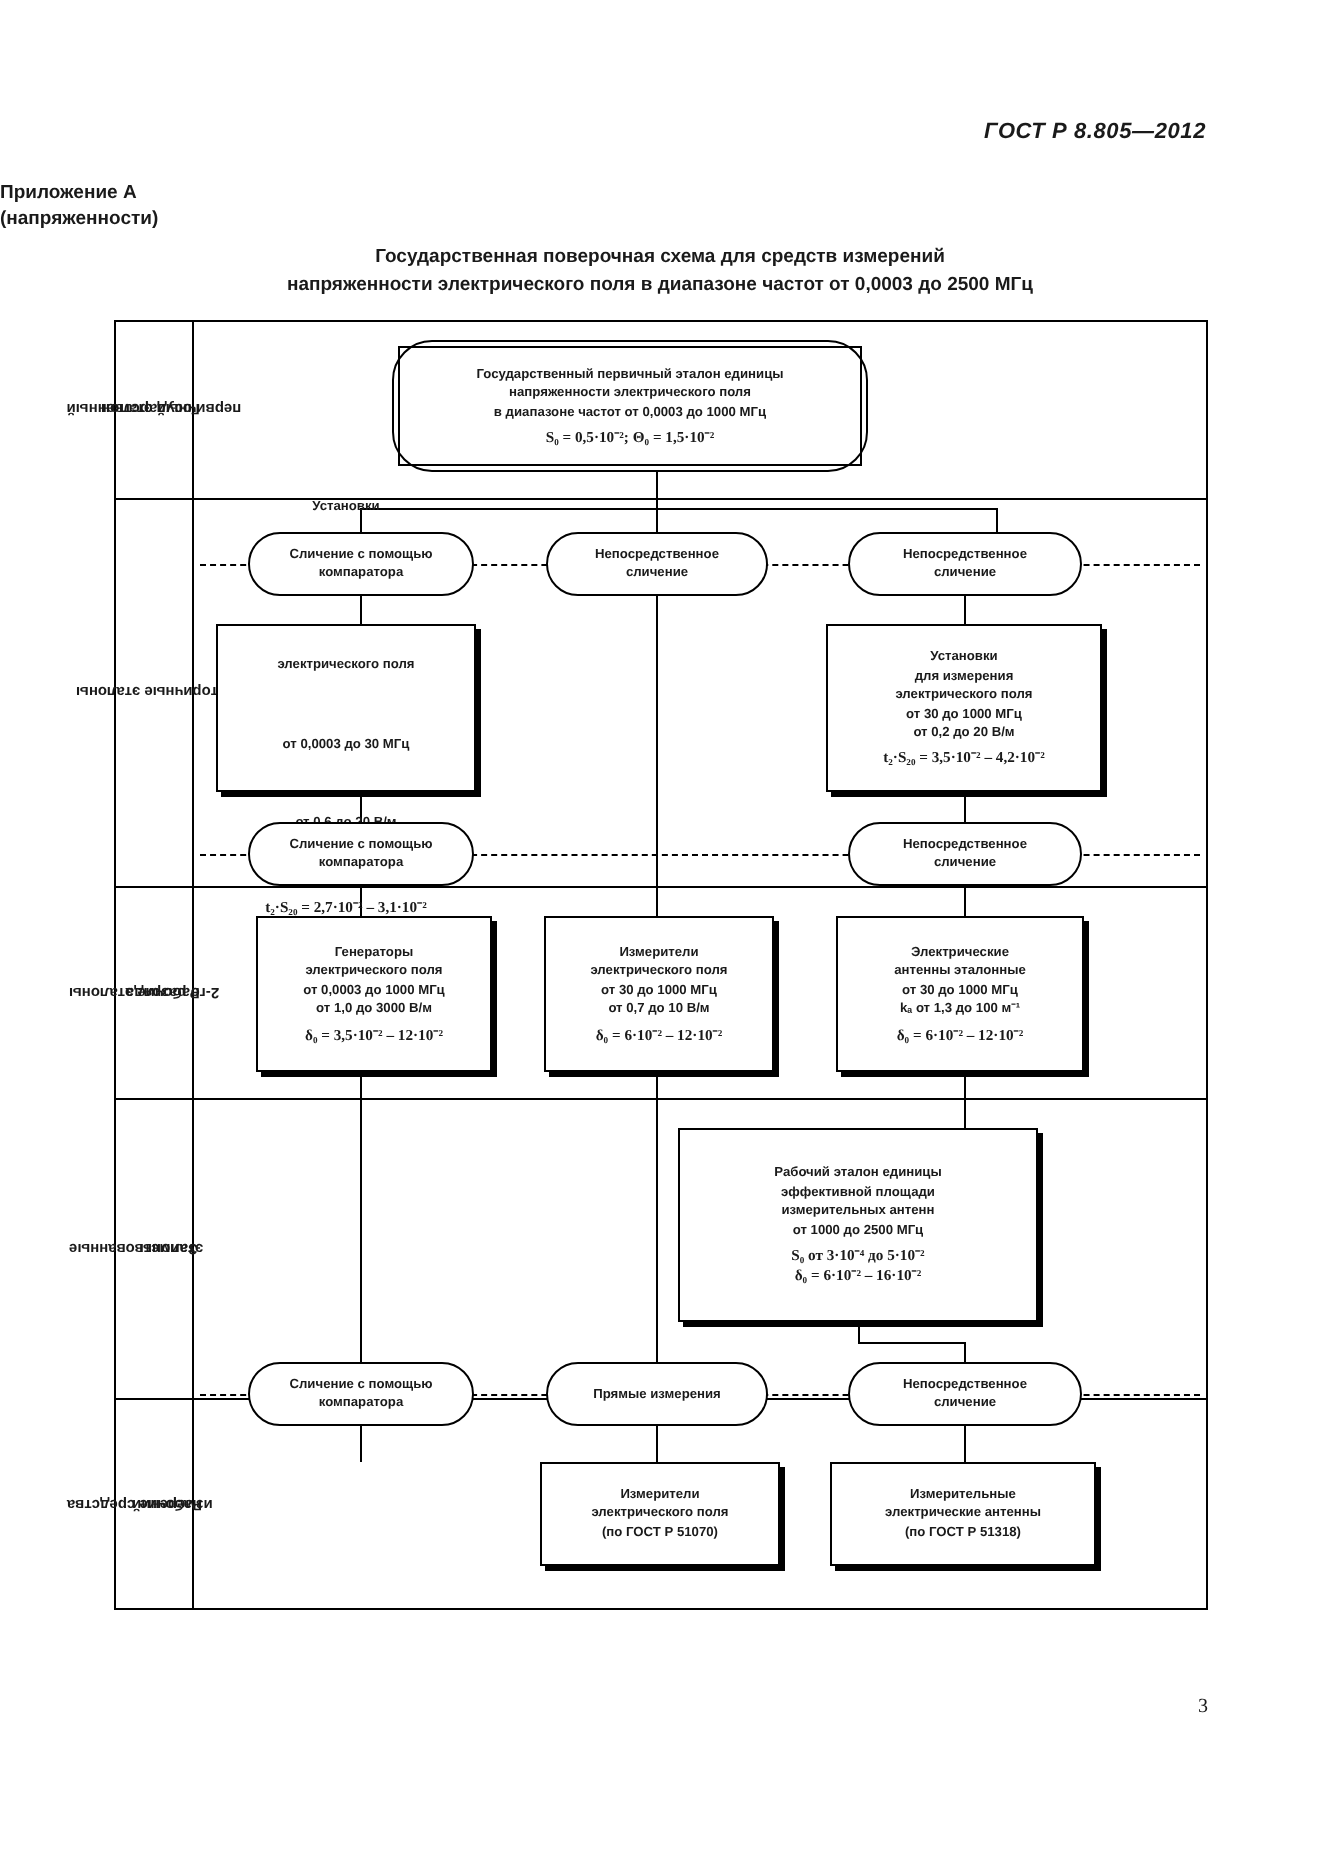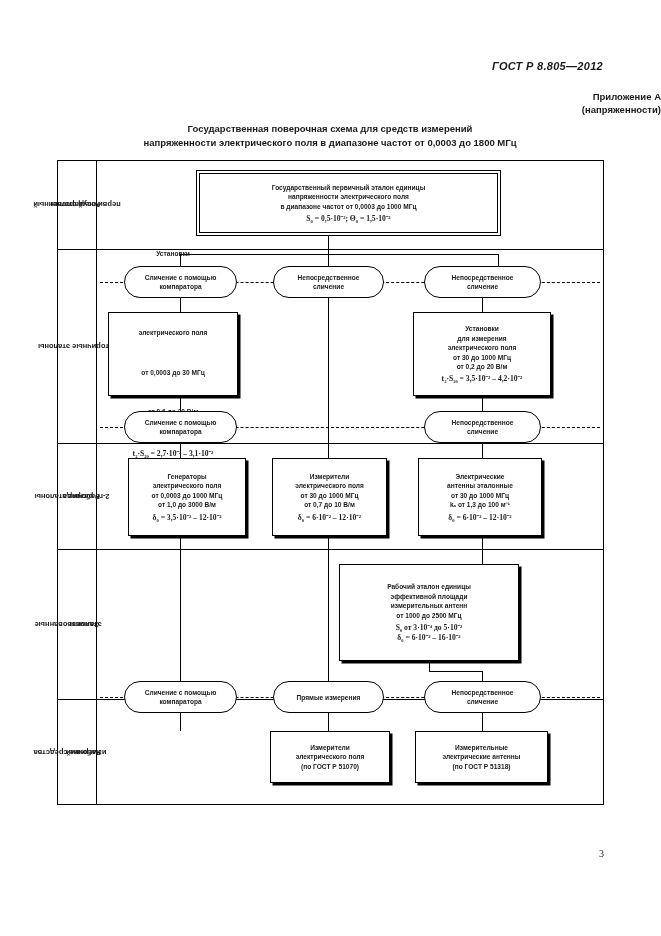--- a/index.html
+++ b/index.html
@@ -37,21 +37,21 @@
     font-size: 10px;
     font-family: "Liberation Serif", serif;
   }
 
   
   .title-block {
     position: absolute;
     top: 90px;
     left: 0;
     width: 661px;
-    text-align: right;
+    text-align: left;
   }
   .title-line {
     font-size: 9.5px;
     font-weight: bold;
     line-height: 13px;
   }
   .scheme-title {
     position: absolute;
     top: 122px;
     left: 60px;
@@ -195,21 +195,21 @@
 
   <div class="doc-header">ГОСТ Р 8.805—2012</div>
 
   <div class="title-block">
     <div class="title-line">Приложение А</div>
     <div class="title-line">(напряженности)</div>
   </div>
 
   <div class="scheme-title">
     <div>Государственная поверочная схема для средств измерений</div>
-    <div>напряженности электрического поля в диапазоне частот от 0,0003 до 1800 МГц</div>
+    <div>напряженности электрического поля в диапазоне частот от 0,0003 до 2500 МГц</div>
   </div>
 
   <div class="frame"></div>
   <div class="sidebar-col-line"></div>
 
   <div class="sidebar-divider" style="top:249px;"></div>
   <div class="sidebar-divider" style="top:443px;"></div>
   <div class="sidebar-divider" style="top:549px;"></div>
   <div class="sidebar-divider" style="top:699px;"></div>
 
@@ -236,21 +236,21 @@
       <span>эталоны</span>
     </span>
   </div>
   <div class="side-label" style="top:699px;height:106px;">
     <span>
       <span>Рабочие средства</span><br>
       <span>измерений</span>
     </span>
   </div>
 
-  <div class="box double" style="left:196px;top:170px;width:305px;height:66px;">
+  <div class="box double" style="left:196px;top:170px;width:238px;height:66px;border-radius:20px;">
     <div class="inner">
       <span class="ln">Государственный первичный эталон единицы</span>
       <span class="ln">напряженности электрического поля</span>
       <span class="ln">в диапазоне частот от 0,0003 до 1000 МГц</span>
       <span class="formula">S₀ = 0,5·10⁻²;  Θ₀ = 1,5·10⁻²</span>
     </div>
   </div>
 
   <div class="vline" style="left:328px;top:236px;height:18px;"></div>
   <div class="hline" style="left:180px;top:254px;width:318px;"></div>

